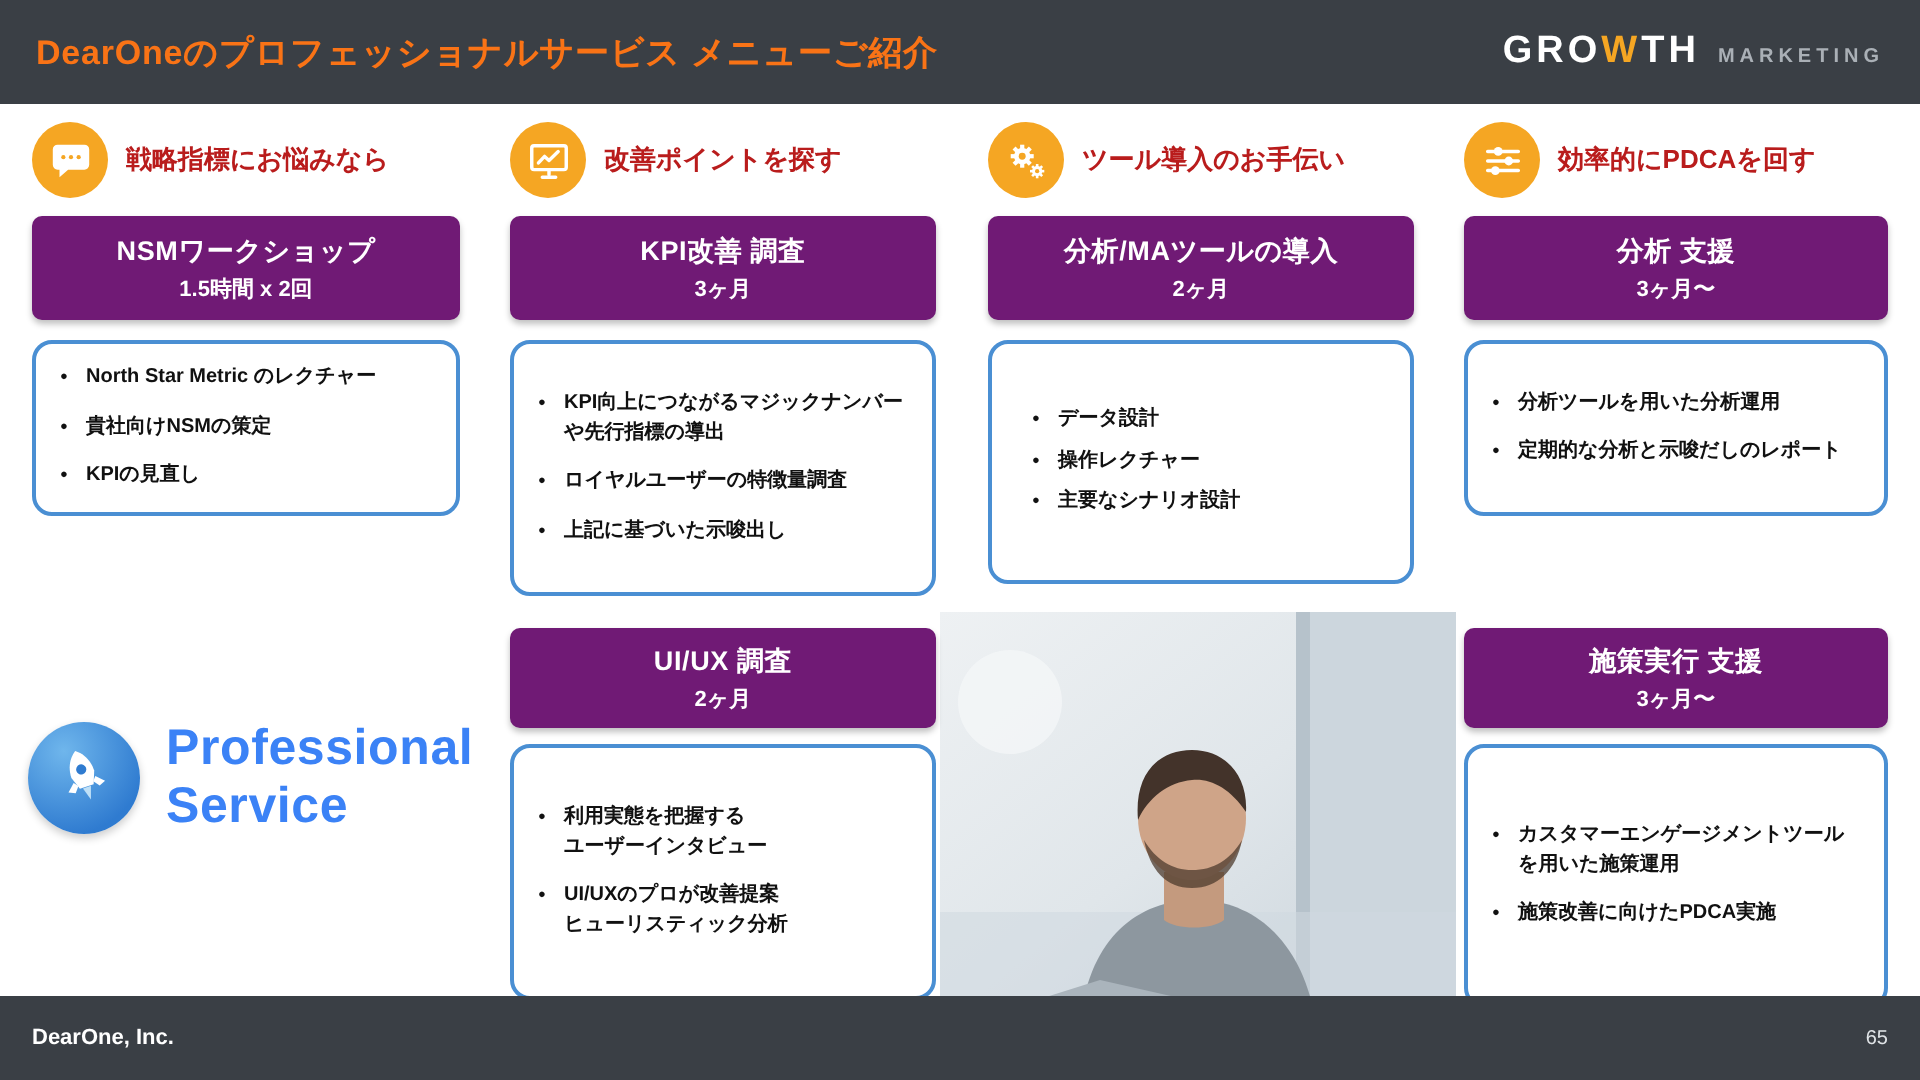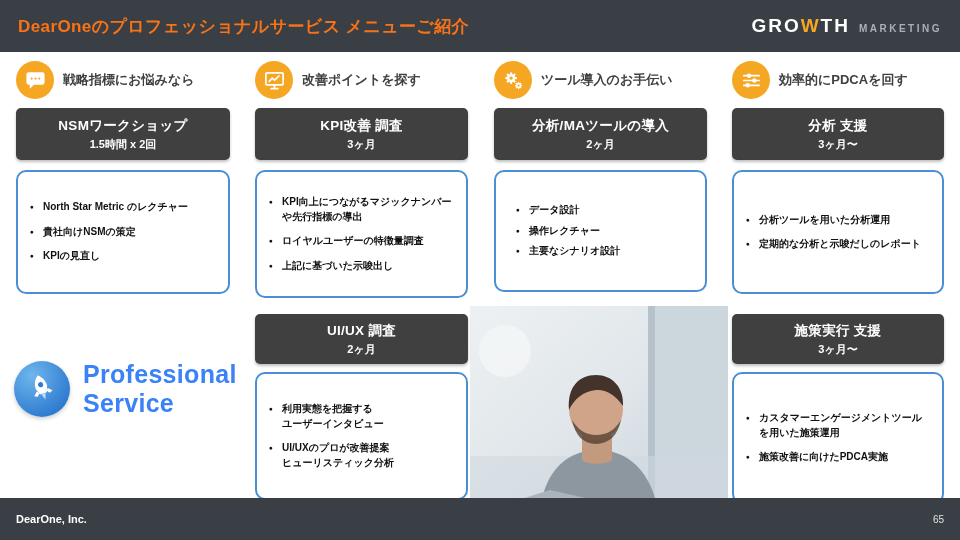--- a/index.html
+++ b/index.html
@@ -19,35 +19,35 @@
   
   .c1 { left:16px;  width:214px; }
   .c2 { left:255px; width:213px; }
   .c3 { left:494px; width:213px; }
   .c4 { left:732px; width:212px; }
 
   .icon-row { position:absolute; top:60px; height:40px; display:flex; align-items:center; gap:9px; z-index:3; }
   .badge { width:38px; height:38px; border-radius:50%; background:#f5a623; flex:0 0 38px;
            display:flex; align-items:center; justify-content:center; }
   .badge svg { width:23px; height:23px; }
-  .icon-label { font-size:13px; font-weight:bold; color:#404040; }
-
-  .card-header { position:absolute; background:#404040; border-radius:5px; color:#fff; z-index:3;
+  .icon-label { font-size:13px; font-weight:bold; color:#b91c1c; }
+
+  .card-header { position:absolute; background:#701a75; border-radius:5px; color:#fff; z-index:3;
                  display:flex; flex-direction:column; align-items:center; justify-content:center; gap:2px;
                  box-shadow:0 2px 3px rgba(0,0,0,.25); }
   .row1-h { top:108px; height:52px; }
   .row2-h { top:314px; height:50px; }
   .card-title { font-size:13.5px; font-weight:bold; letter-spacing:.3px; }
   .card-sub { font-size:11px; font-weight:bold; }
 
   .card-body { position:absolute; background:#fff; border:2px solid #4a8fd3; border-radius:10px;
                padding:10px 12px; display:flex; flex-direction:column; justify-content:center; z-index:3; }
   .row1-b { top:170px; }
   .row2-b { top:372px; }
-  .h122 { height:122px; } .h124 { height:124px; } .h128 { height:128px; } .h132 { height:132px; }
+  .h122 { height:122px; } .h124 { height:88px; } .h128 { height:128px; } .h132 { height:132px; }
 
   .bullets { list-style:none; display:flex; flex-direction:column; gap:10px; }
   .bullets li { position:relative; padding-left:13px; font-size:10px; font-weight:bold; color:#111;
                 line-height:1.45; white-space:pre-line; }
   .bullets li::before { content:"●"; position:absolute; left:0; top:2px; font-size:6.5px; color:#111; }
   .tight { gap:6px; padding-left:8px; }
 
   
   .photo { position:absolute; left:470px; top:306px; width:258px; height:206px; z-index:1; overflow:hidden; }
   .photo svg { display:block; width:100%; height:100%; }

